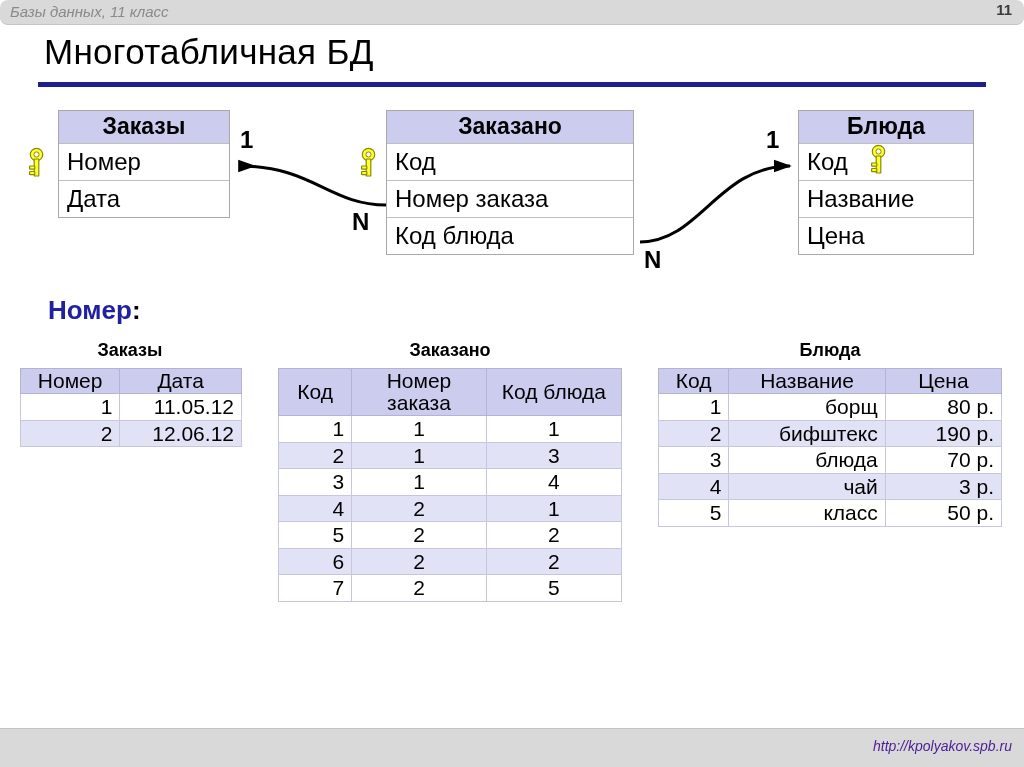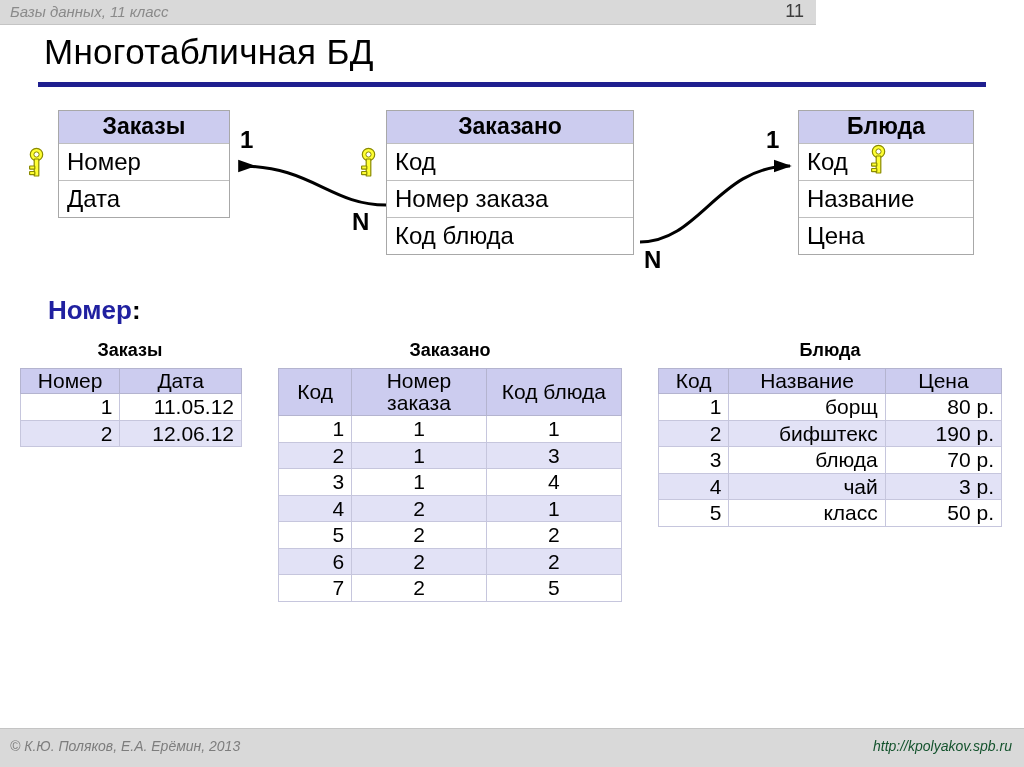--- a/index.html
+++ b/index.html
@@ -13,38 +13,39 @@
     font-family: "Liberation Sans", sans-serif;
     color: #000000;
     overflow: hidden;
     position: relative;
   }
 
   
   .topbar {
     position: absolute;
     left: 0; top: 0;
-    width: 816px;
+    width: 1024px;
     height: 24px;
     background: #d9d9d9;
     border-bottom: 1px solid #c4c4c4;
+    border-radius: 8px;
   }
   .topbar-title {
     position: absolute;
     left: 10px; top: 3px;
     font-size: 15px;
     font-style: italic;
     color: #8a8a8a;
     white-space: nowrap;
   }
   .topbar-pageno {
     position: absolute;
     right: 12px; top: 1px;
-    font-size: 18px;
-    font-weight: normal;
+    font-size: 15px;
+    font-weight: bold;
     color: #3c3c3c;
   }
 
   
   .slide-title {
     position: absolute;
     left: 44px; top: 32px;
     font-size: 35px;
     font-weight: normal;
     letter-spacing: 0.3px;
@@ -176,21 +177,21 @@
     font-size: 14px;
     font-style: italic;
     color: #7d7d7d;
     white-space: nowrap;
   }
   .footer-right {
     position: absolute;
     right: 12px; top: 9px;
     font-size: 14px;
     font-style: italic;
-    color: #14532d;
+    color: #4c1d95;
     white-space: nowrap;
   }
 </style>
 </head>
 <body>
 
 <div class="topbar">
   <div class="topbar-title">Базы данных, 11 класс</div>
   <div class="topbar-pageno">11</div>
 </div>
@@ -375,15 +376,14 @@
     </tr>
     <tr class="odd">
       <td>5</td>
       <td class="left-al">класс</td>
       <td>50 р.</td>
     </tr>
   </tbody>
 </table>
 
 <div class="footer">
-  <div class="footer-left">© К.Ю. Поляков, Е.А. Ерёмин, 2013</div>
   <div class="footer-right">http://kpolyakov.spb.ru</div>
 </div>
 
 </body></html>

